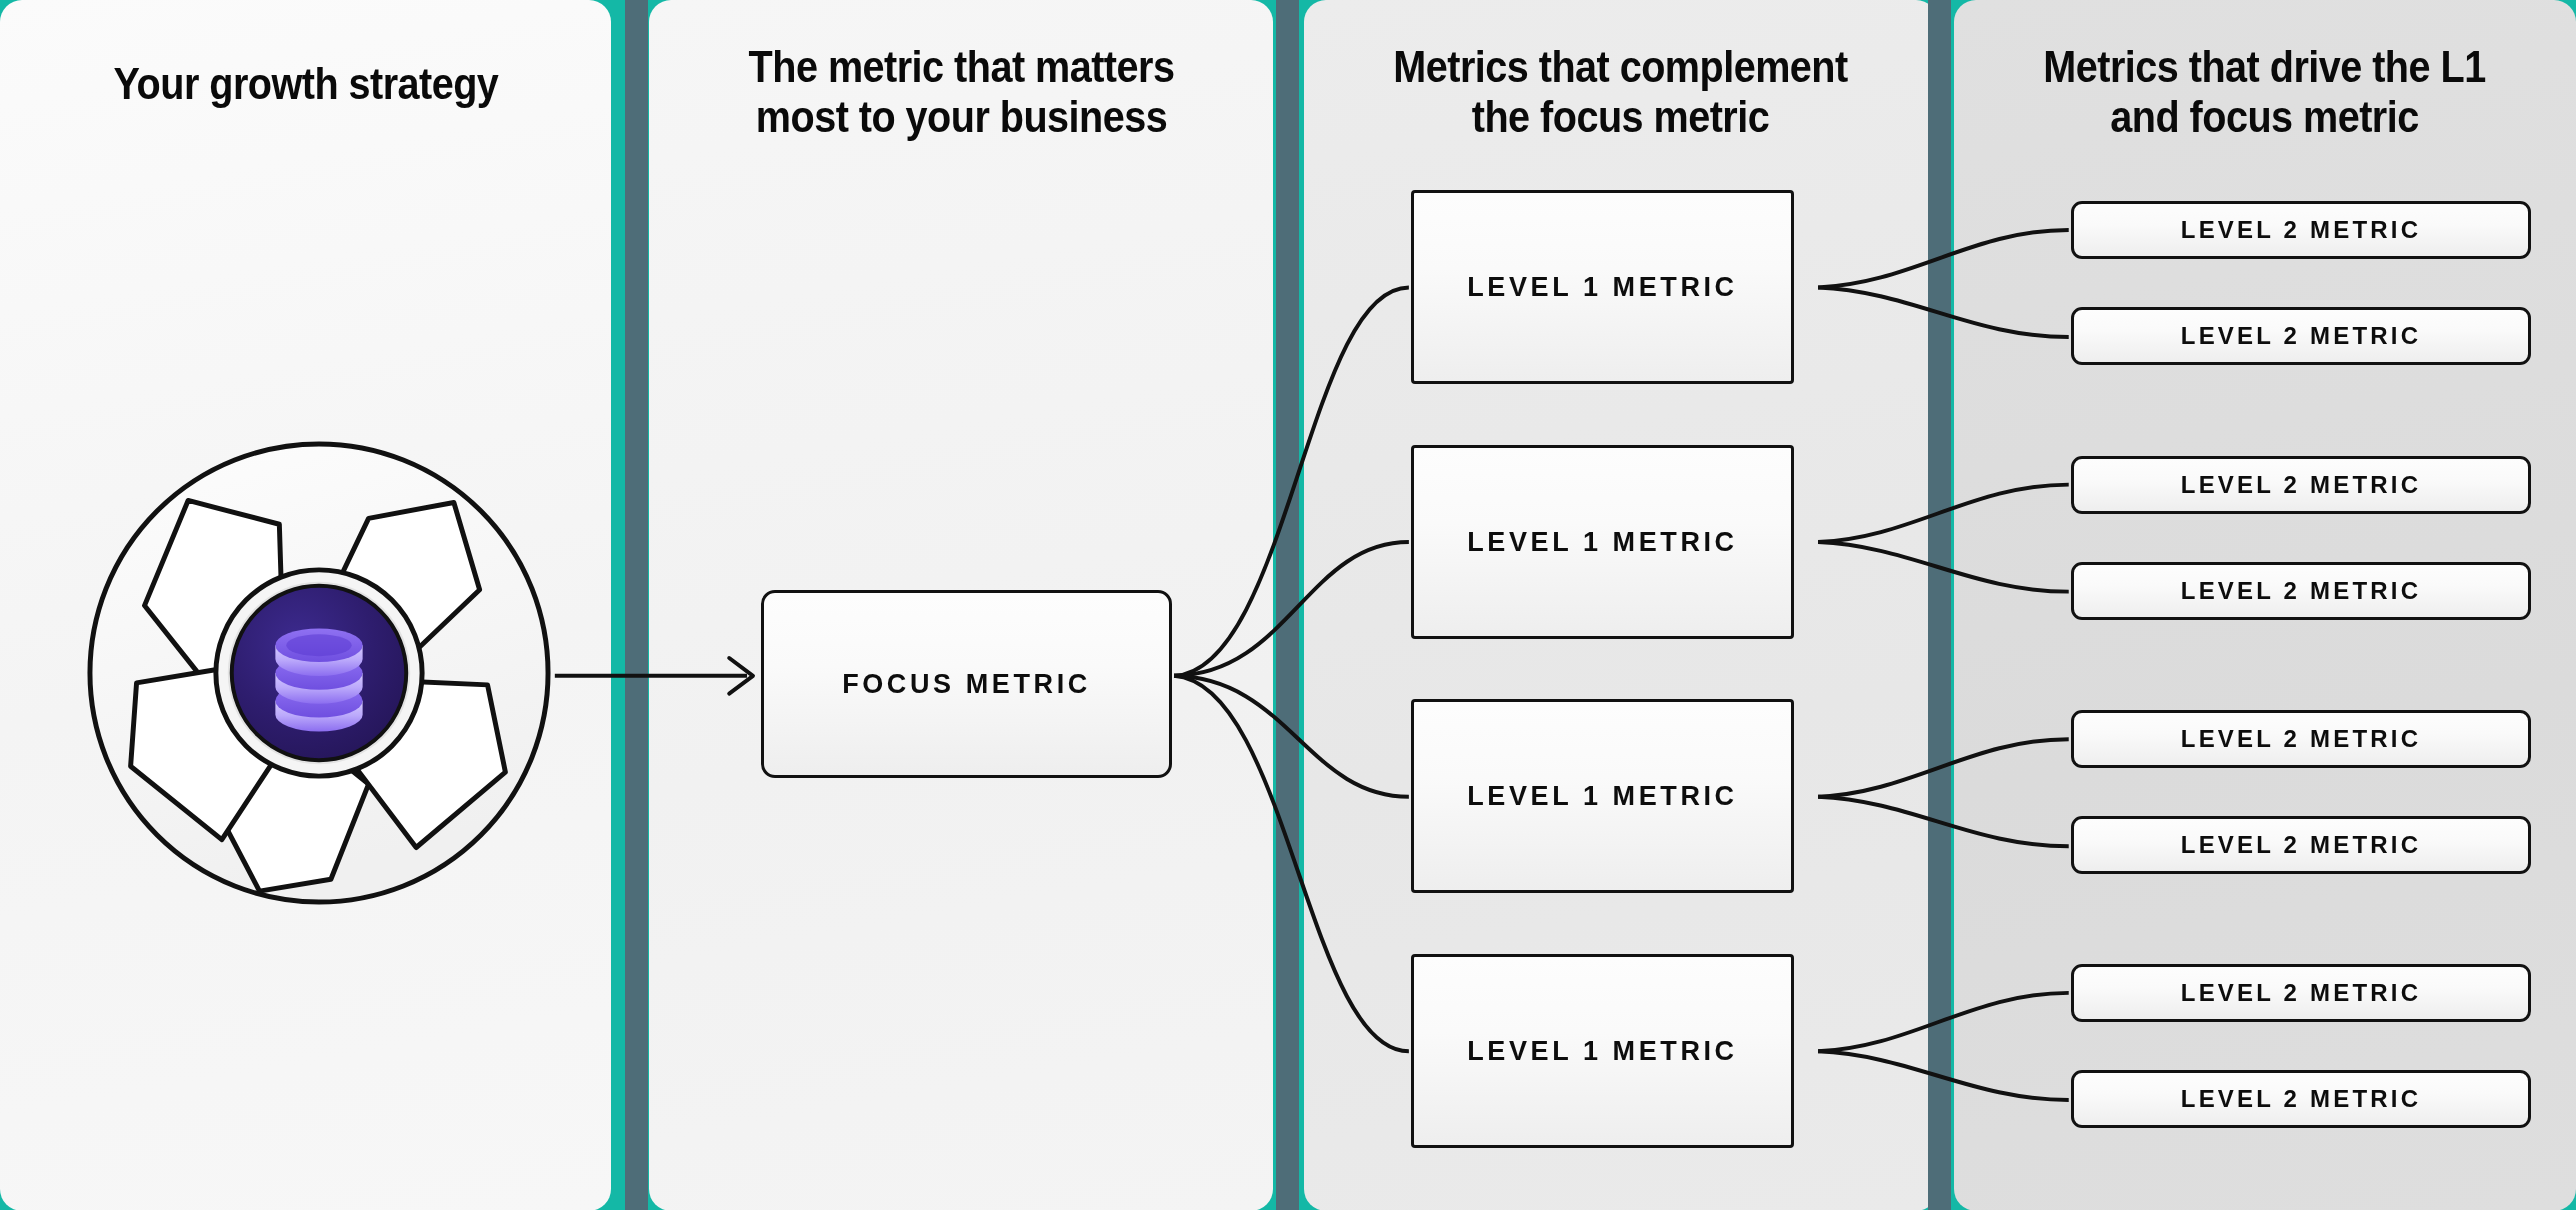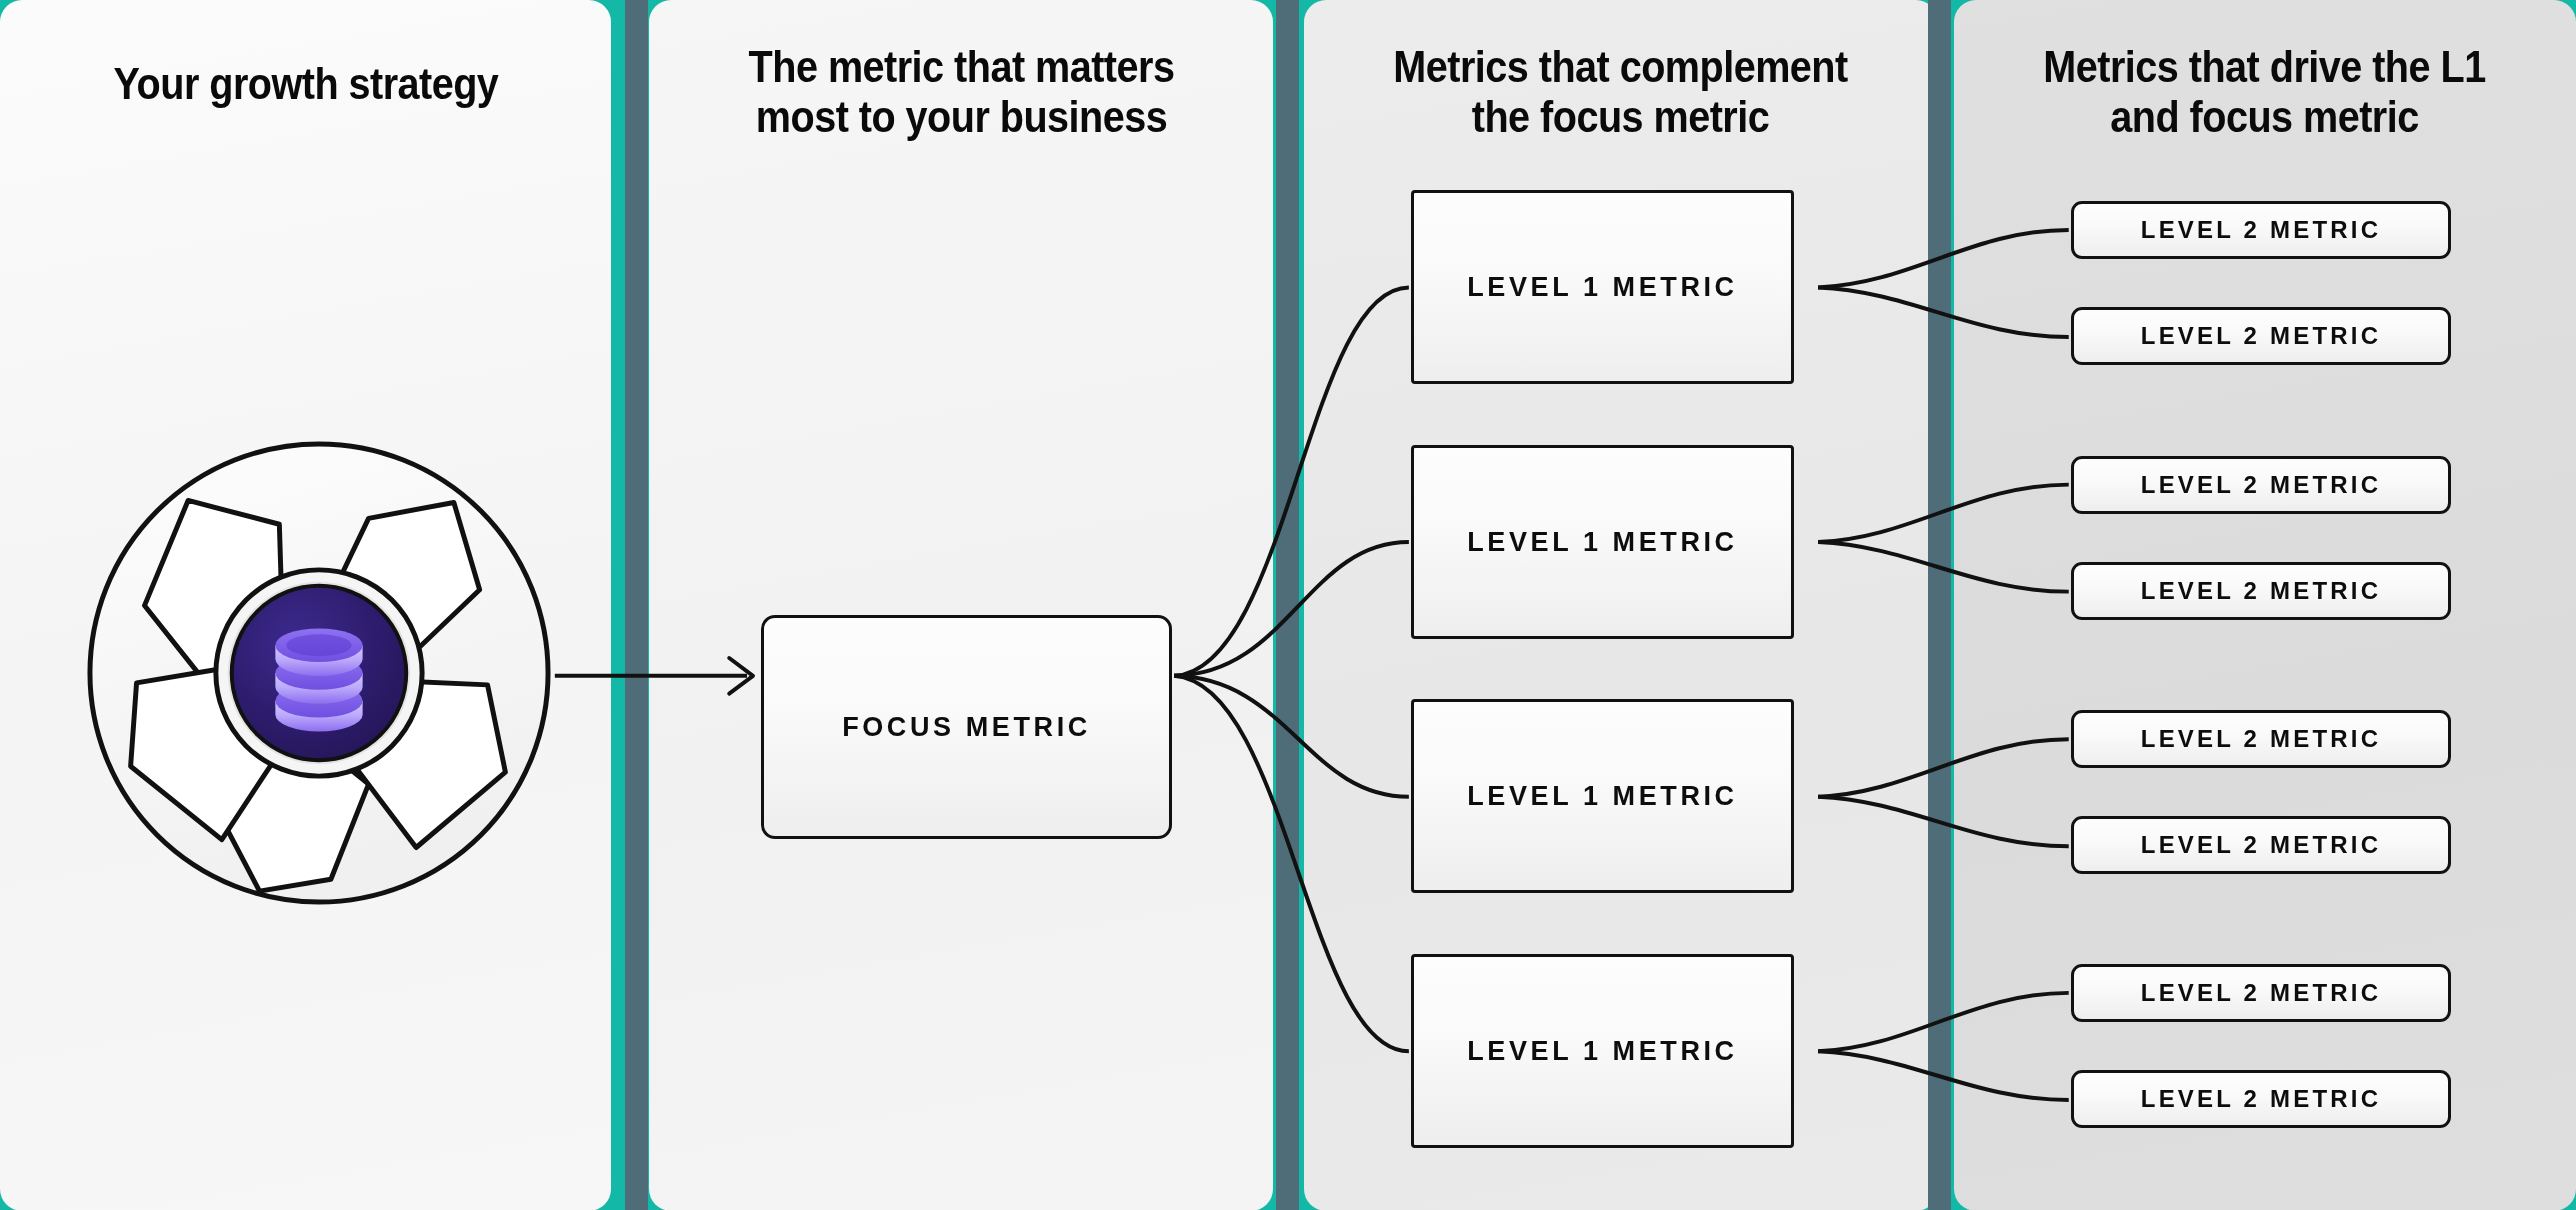--- a/index.html
+++ b/index.html
@@ -101,43 +101,42 @@
     color: #0d0d0d;
     font-weight: 700;
     text-align: center;
     white-space: nowrap;
   }
 
   .node-focus {
     left: 761px;
     top: 590px;
     width: 411px;
-    height: 224px;
+    height: 188px;
     border-radius: 14px;
     font-size: 27px;
     letter-spacing: 3.6px;
-    margin-top: 25px;
   }
 
   .node-l1 {
     left: 1411px;
     width: 383px;
     height: 194px;
     border-radius: 4px;
     font-size: 27px;
     letter-spacing: 3.6px;
   }
   .l1-0 { top: 190px; }
   .l1-1 { top: 445px; }
   .l1-2 { top: 699px; }
   .l1-3 { top: 954px; }
 
   .node-l2 {
     left: 2071px;
-    width: 380px;
+    width: 460px;
     height: 58px;
     border-radius: 11px;
     font-size: 24px;
     letter-spacing: 3.2px;
   }
   .l2-0 { top: 201px; }
   .l2-1 { top: 307px; }
   .l2-2 { top: 456px; }
   .l2-3 { top: 562px; }
   .l2-4 { top: 710px; }

